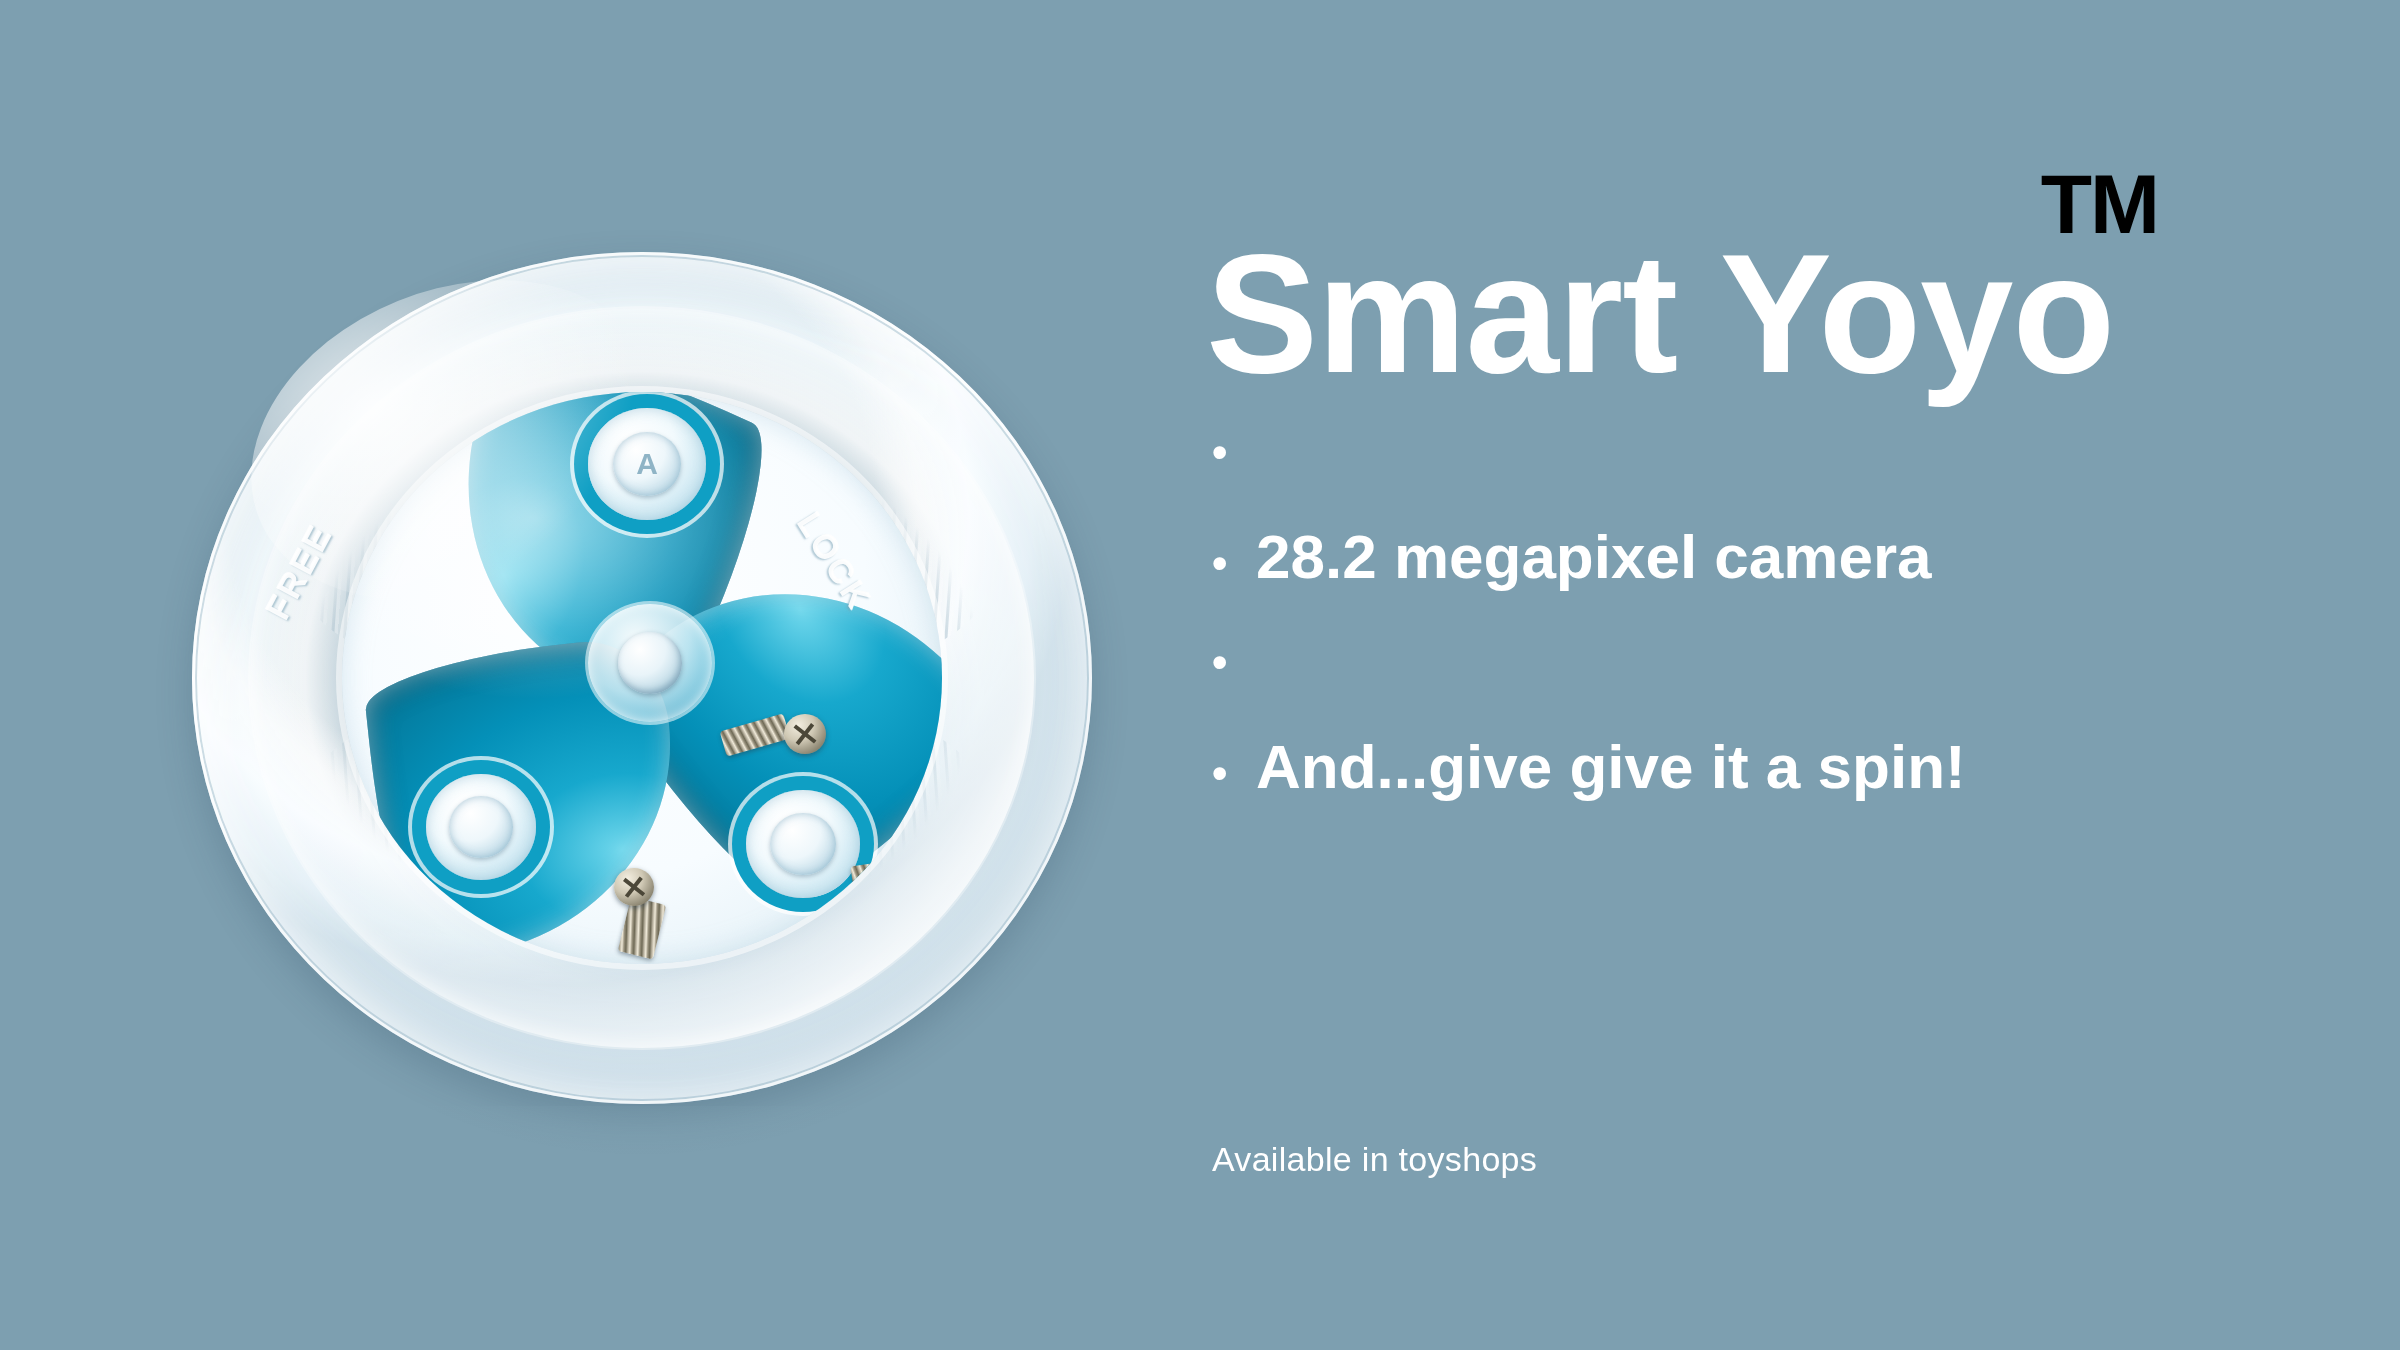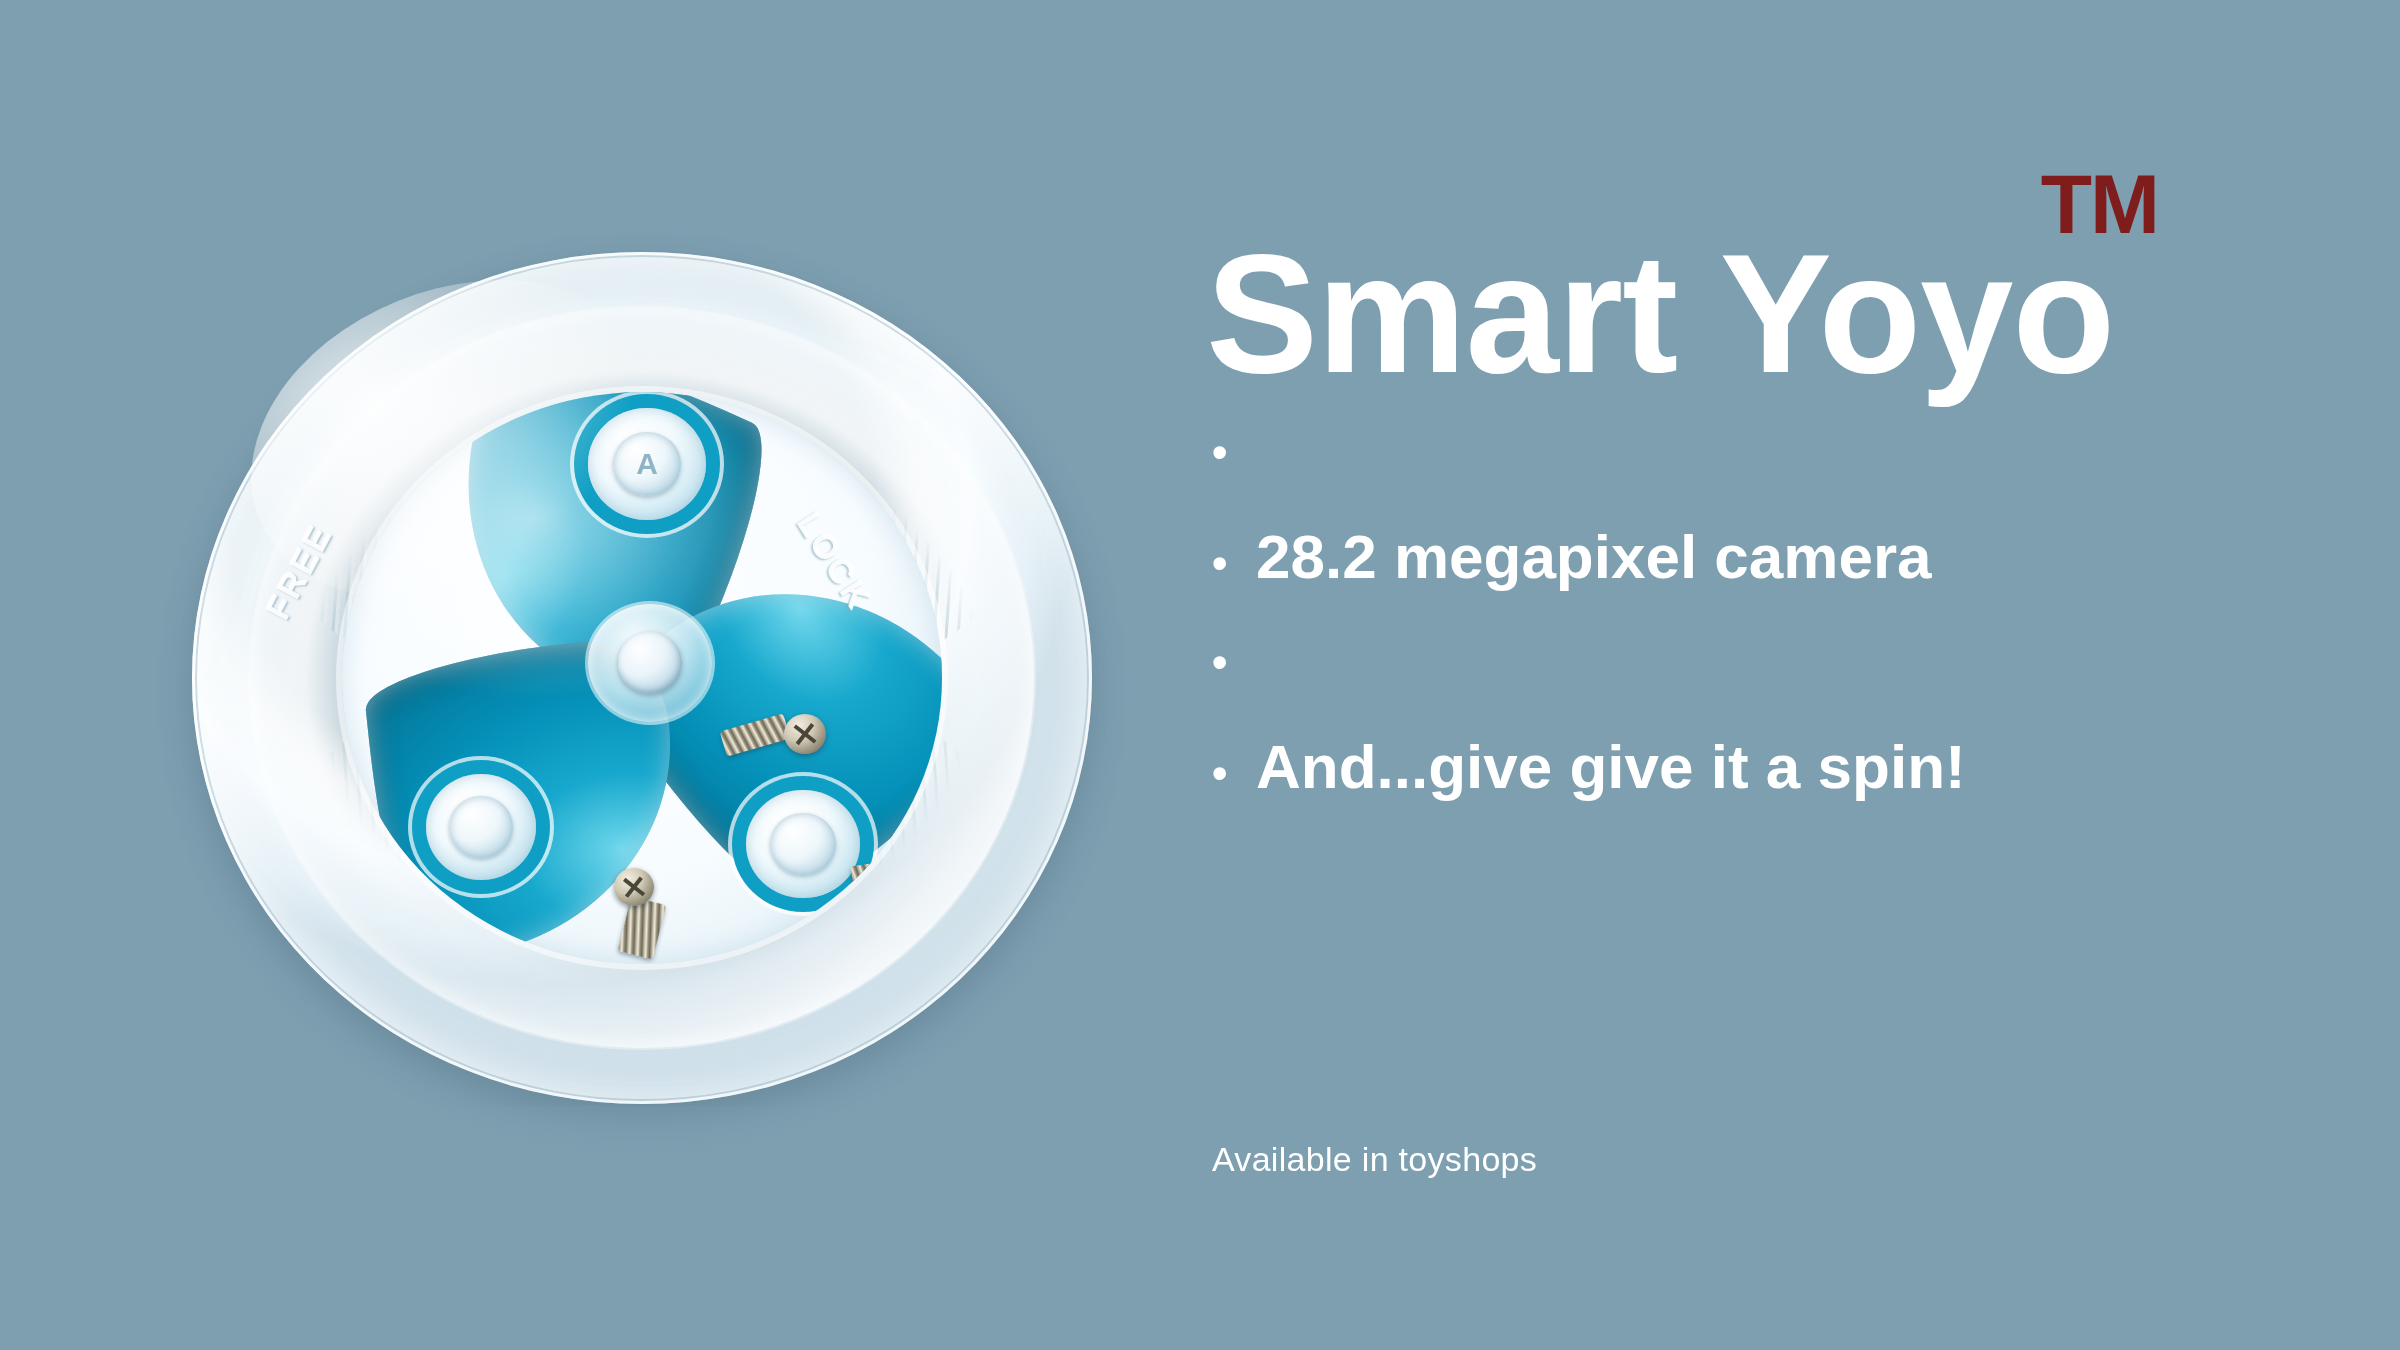--- a/index.html
+++ b/index.html
@@ -314,21 +314,21 @@
     width: 1120px;
   }
   #title-row {
     position: relative;
     height: 300px;
   }
   #trademark {
     position: absolute;
     right: 162px;
     top: 42px;
-    color: #7f1d1d;
+    color: #000000;
     font-size: 84px;
     font-weight: bold;
     line-height: 1;
     letter-spacing: -2px;
   }
   #product-title {
     position: absolute;
     left: 6px;
     top: 110px;
     color: #ffffff;

